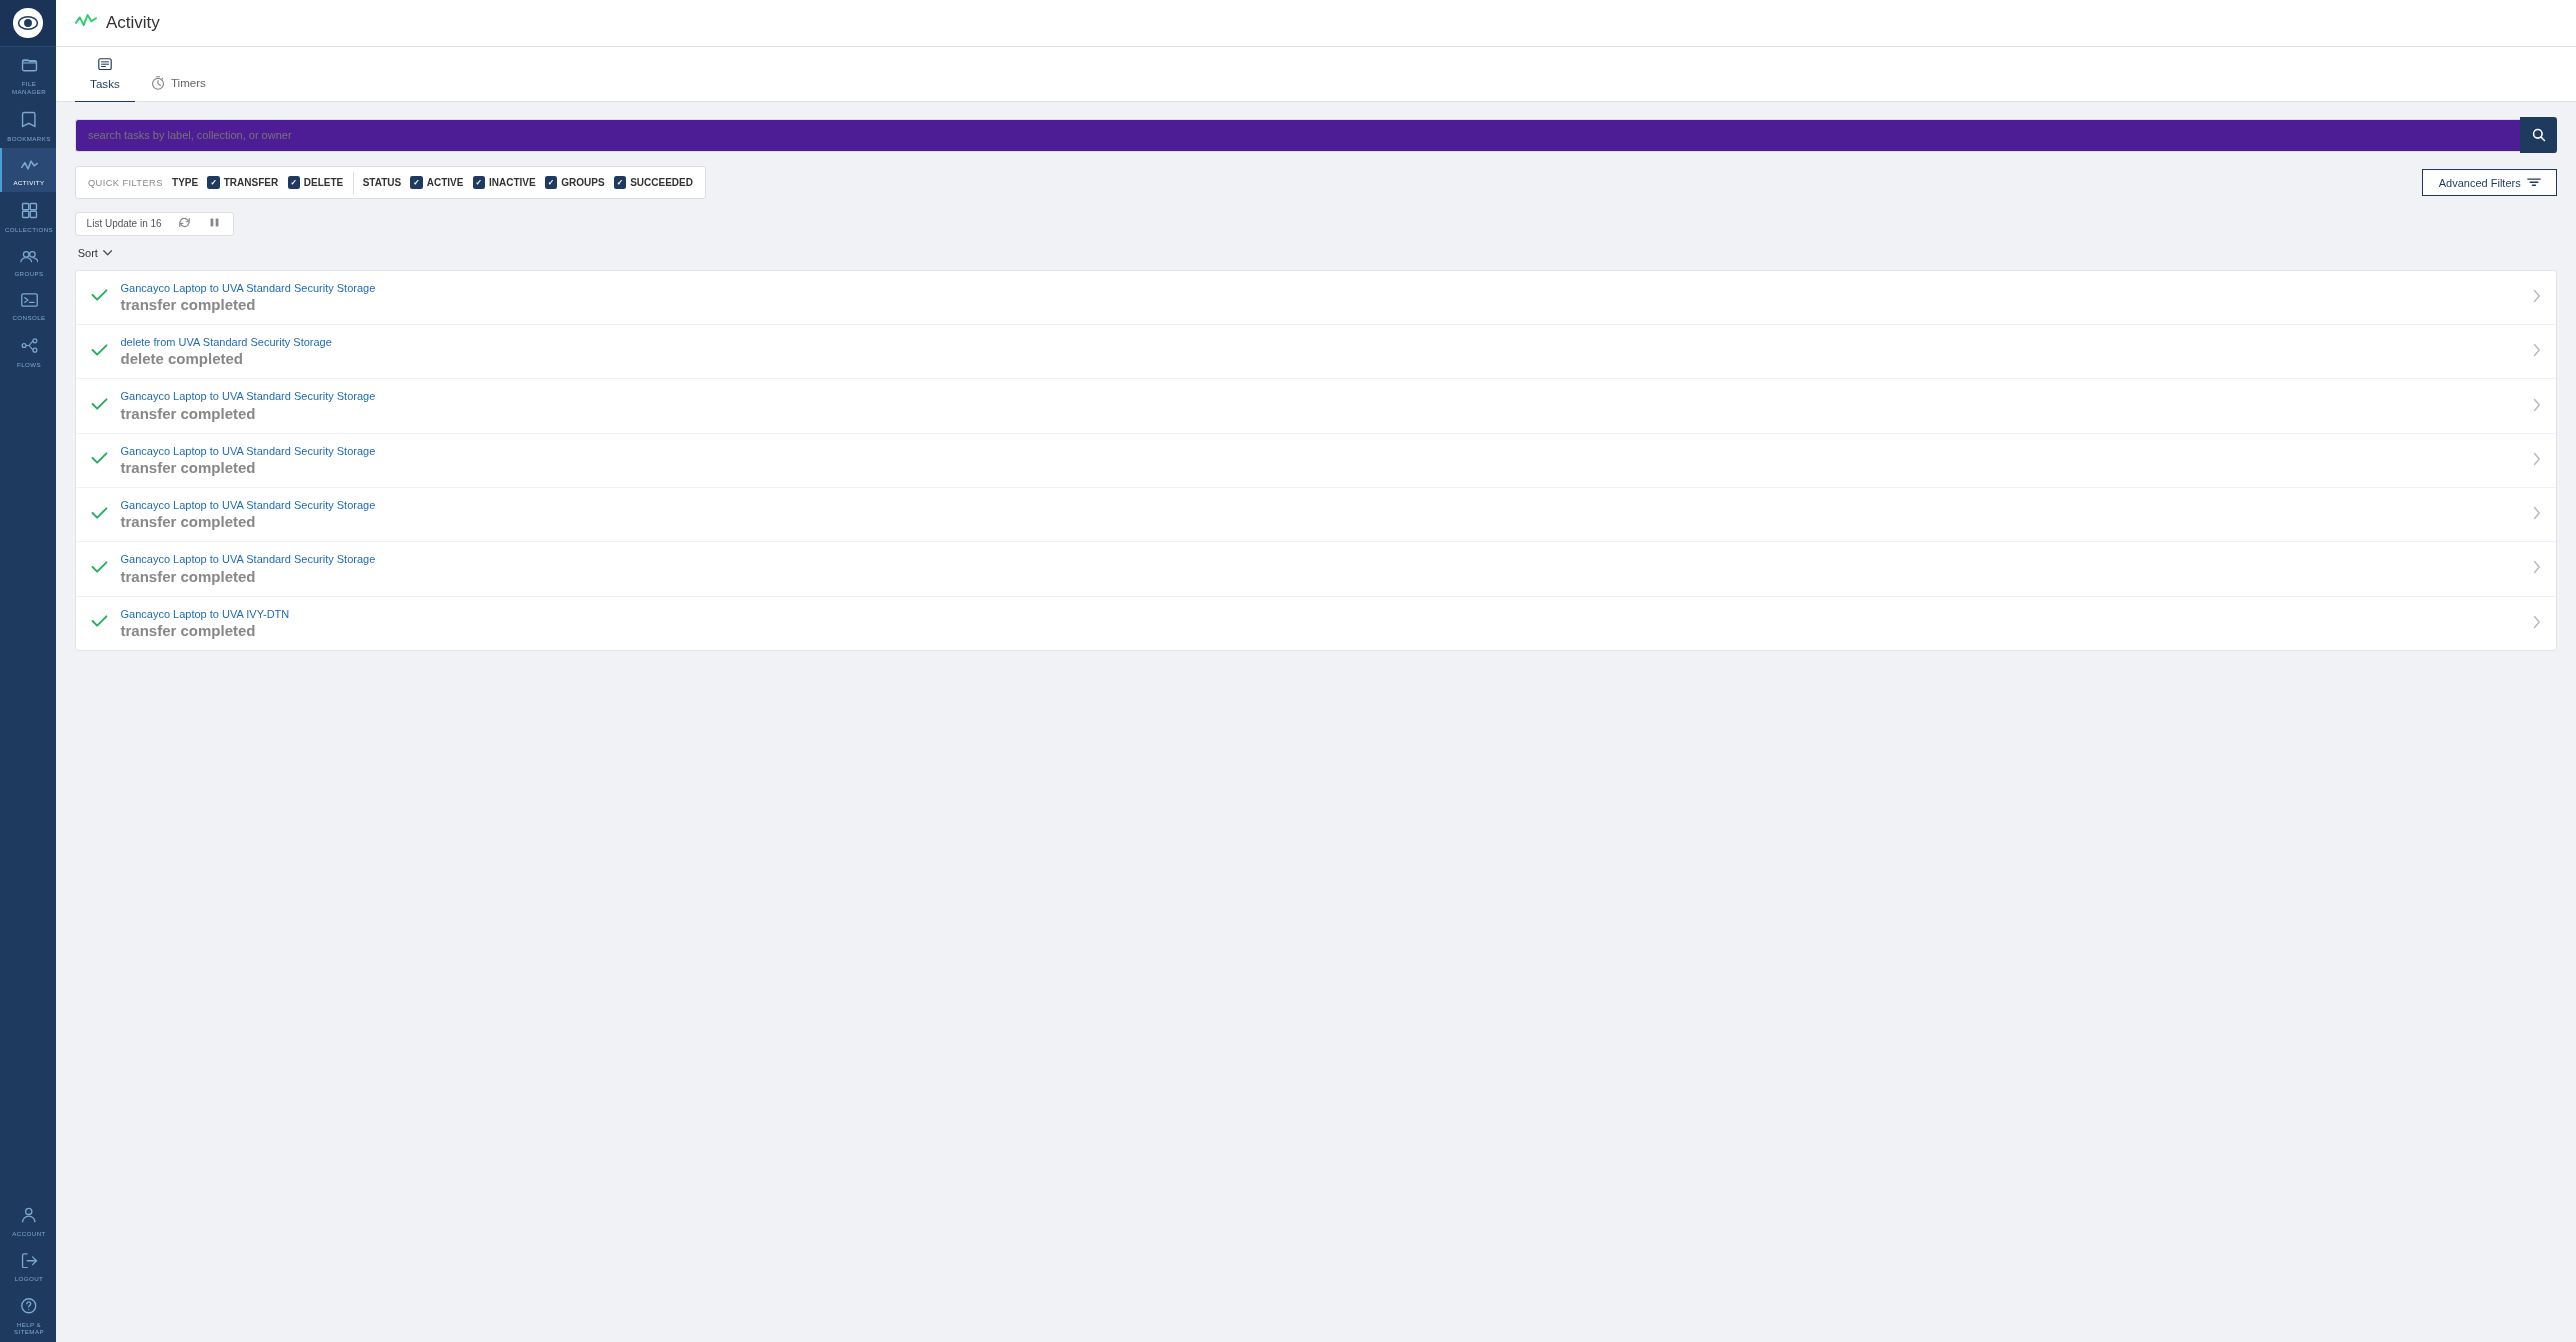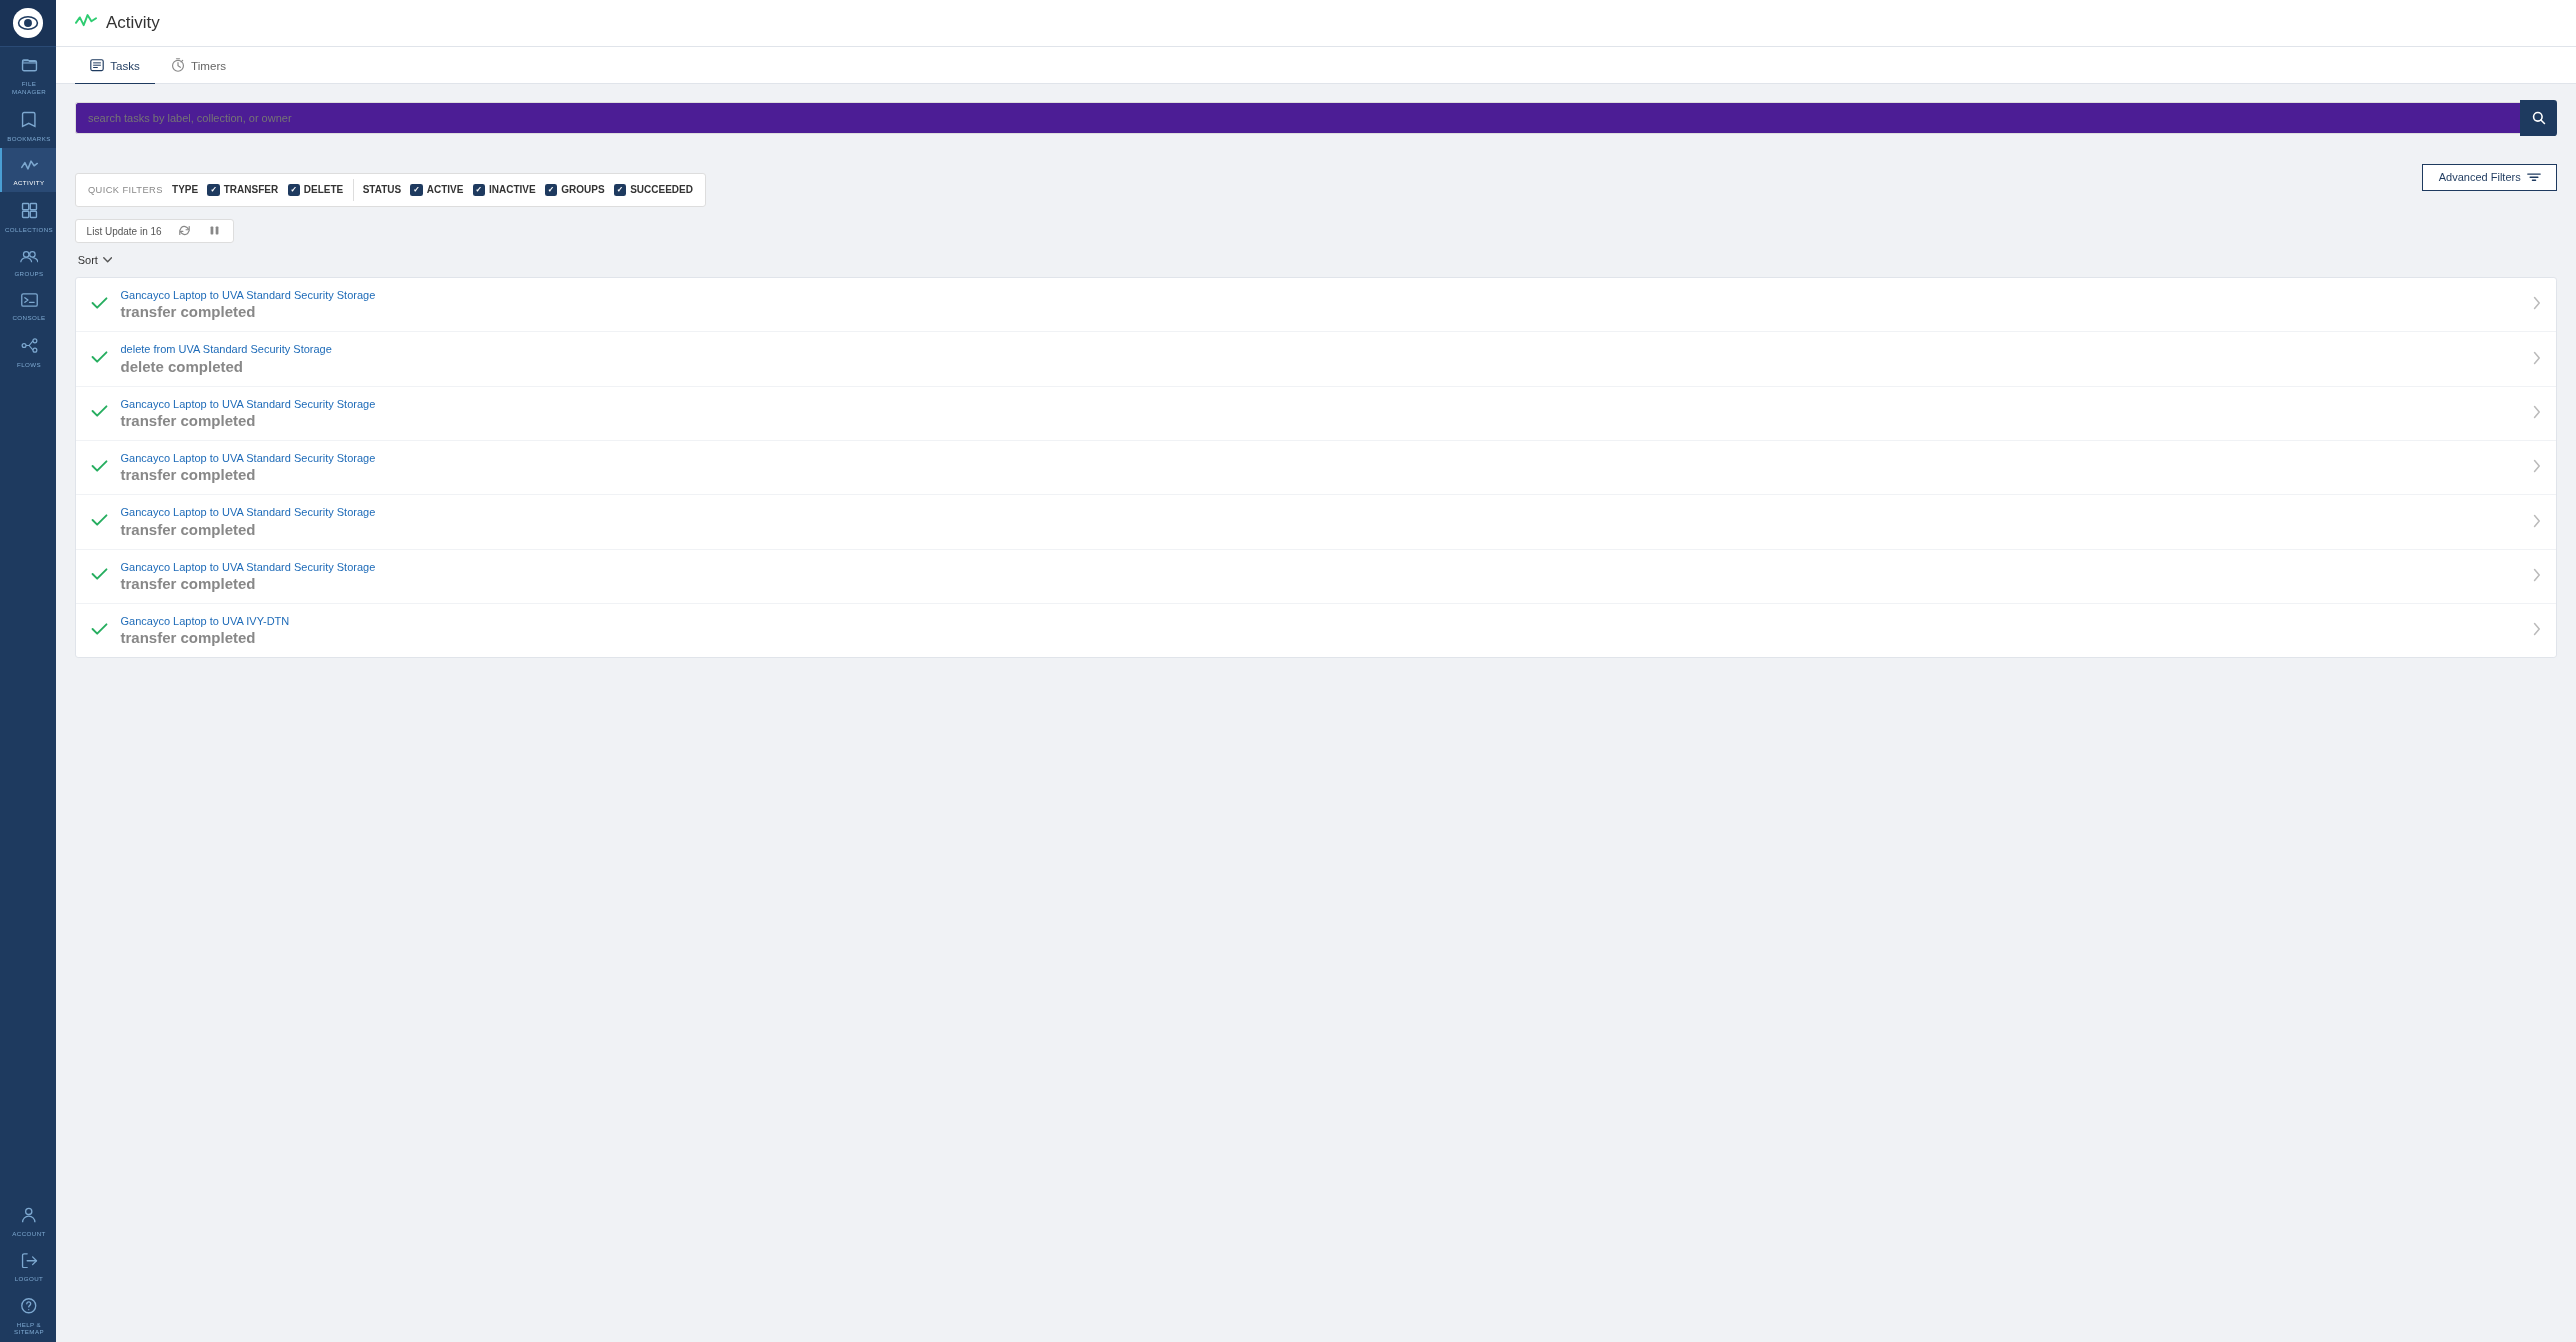--- a/index.html
+++ b/index.html
@@ -97,21 +97,21 @@
       display: flex;
       align-items: center;
       padding: 11px 15.5px;
       cursor: pointer;
       color: #666;
       font-size: 11.6px;
       border-bottom: 2.3px solid transparent;
       margin-bottom: -1.6px;
       gap: 6.2px;
     }
-    .tab.active { color: #1e3a5f; border-bottom-color: #1e3a5f; font-weight: 500; }
+    .tab.active { color: #1e3a5f; border-bottom-color: #1e3a5f; font-weight: 500; flex-direction: column; }
 
     
     .content {
       flex: 1;
       overflow-y: auto;
       padding: 15.5px 18.6px;
       background: #f0f2f5;
     }
 
     
@@ -154,21 +154,20 @@
       margin-bottom: 12.4px;
     }
     .quick-filters {
       display: flex;
       align-items: center;
       background: white;
       border: 0.8px solid #ddd;
       border-radius: 3.1px;
       padding: 4.7px 12.4px;
       gap: 9.3px;
-      margin-top: 25px;
     }
     .filter-label {
       font-size: 9.3px;
       color: #888;
       text-transform: uppercase;
       letter-spacing: 0.4px;
     }
     .filter-section-label {
       font-size: 10px;
       font-weight: 700;

